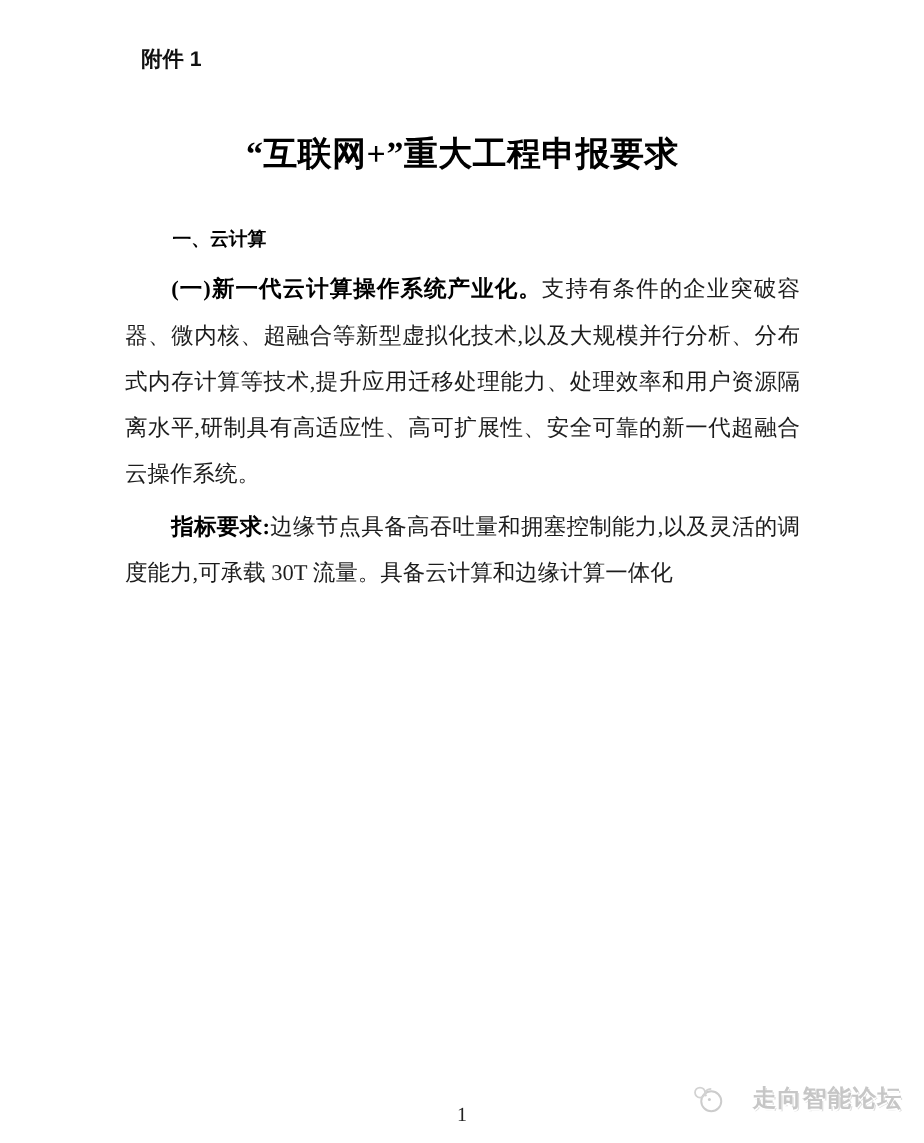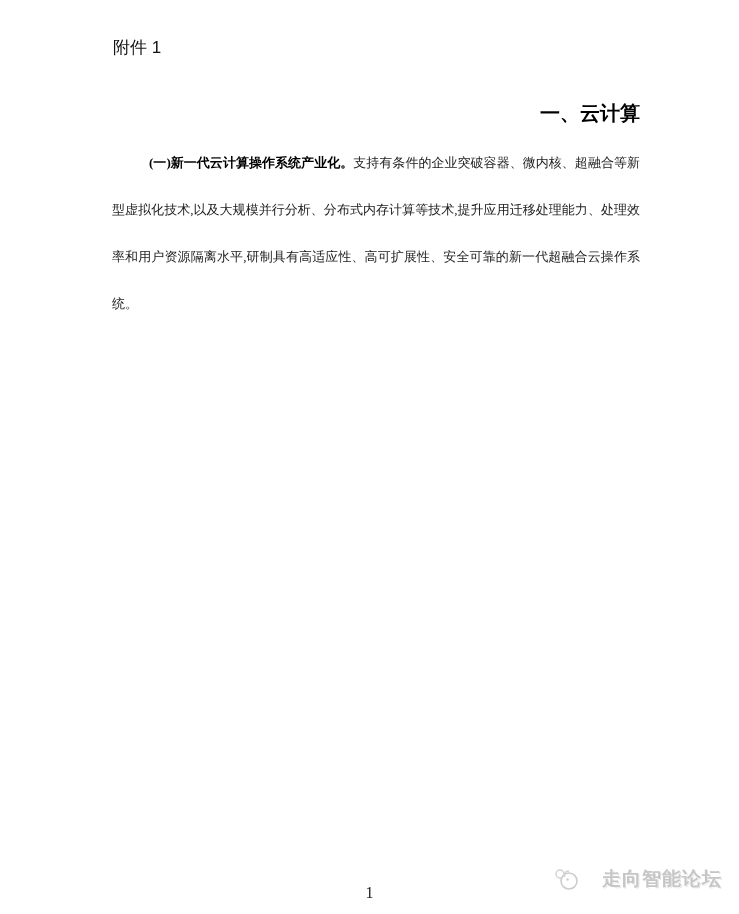--- a/index.html
+++ b/index.html
@@ -15,47 +15,46 @@
     background: #ffffff;
     overflow: hidden;
     box-sizing: border-box;
     padding: 36px 99px 0 100px;
     font-family: "Liberation Serif", "DejaVu Serif", serif;
     color: #1c1c1c;
   }
   .attachment-label {
     margin-left: 13px;
     font-family: "Liberation Sans", "DejaVu Sans", sans-serif;
-    font-weight: normal;
+    font-weight: bold;
     font-size: 17px;
     color: #111;
   }
   .doc-title {
     margin-top: 46px;
     text-align: center;
     font-weight: bold;
     font-size: 27px;
     letter-spacing: 0.5px;
     color: #000;
     font-family: "Liberation Serif", "DejaVu Serif", serif;
   }
   .section-heading {
     margin-top: 41px;
     margin-bottom: 12px;
     text-indent: 38px;
     font-family: "Liberation Sans", "DejaVu Sans", sans-serif;
     font-weight: bold;
-    font-size: 20px;
+    font-size: 15px;
     color: #000;
-    text-align: right;
   }
   .para {
-    margin: 5px 0 0 12px;
-    font-size: 13px;
-    line-height: 47px;
+    margin: 5px 0 0 0;
+    font-size: 18px;
+    line-height: 37px;
     text-align: justify;
     text-indent: 37px;
     color: #1c1c1c;
   }
   .para .lead {
     font-weight: bold;
     color: #000;
   }
   .page-number {
     position: absolute;
@@ -85,29 +84,33 @@
     display: block;
   }
 </style>
 </head>
 <body>
 
 <div class="page">
 
   <div class="attachment-label">附件 1</div>
 
+  <h1 class="doc-title">“互联网+”重大工程申报要求</h1>
 
   <h2 class="section-heading">一、云计算</h2>
 
   <p class="para">
     <span class="lead">(一)新一代云计算操作系统产业化。</span><span>支持有条件的企业突破容器、微内核、超融合等新型虚拟化技术,以及大规模并行分析、分布式内存计算等技术,提升应用迁移处理能力、处理效率和用户资源隔离水平,研制具有高适应性、高可扩展性、安全可靠的新一代超融合云操作系统。</span>
   </p>
 
 
 
+  <p class="para">
+    <span class="lead">指标要求:</span><span>边缘节点具备高吞吐量和拥塞控制能力,以及灵活的调度能力,可承载 30T 流量。具备云计算和边缘计算一体化</span>
+  </p>
 
   <div class="page-number">1</div>
 
   <div class="watermark">
     <span>
       <svg width="30" height="24" viewBox="0 0 30 24" fill="none" xmlns="http://www.w3.org/2000/svg">
         <circle cx="17" cy="14" r="8" stroke="#cccccc" stroke-width="1.6" fill="none"></circle>
         <circle cx="8" cy="7" r="4" stroke="#d2d2d2" stroke-width="1.4" fill="none"></circle>
         <path d="M13 10 C 11 7, 13 4, 17 4" stroke="#d2d2d2" stroke-width="1.4" fill="none"></path>
         <circle cx="15.5" cy="12.5" r="1.2" fill="#cccccc"></circle>

